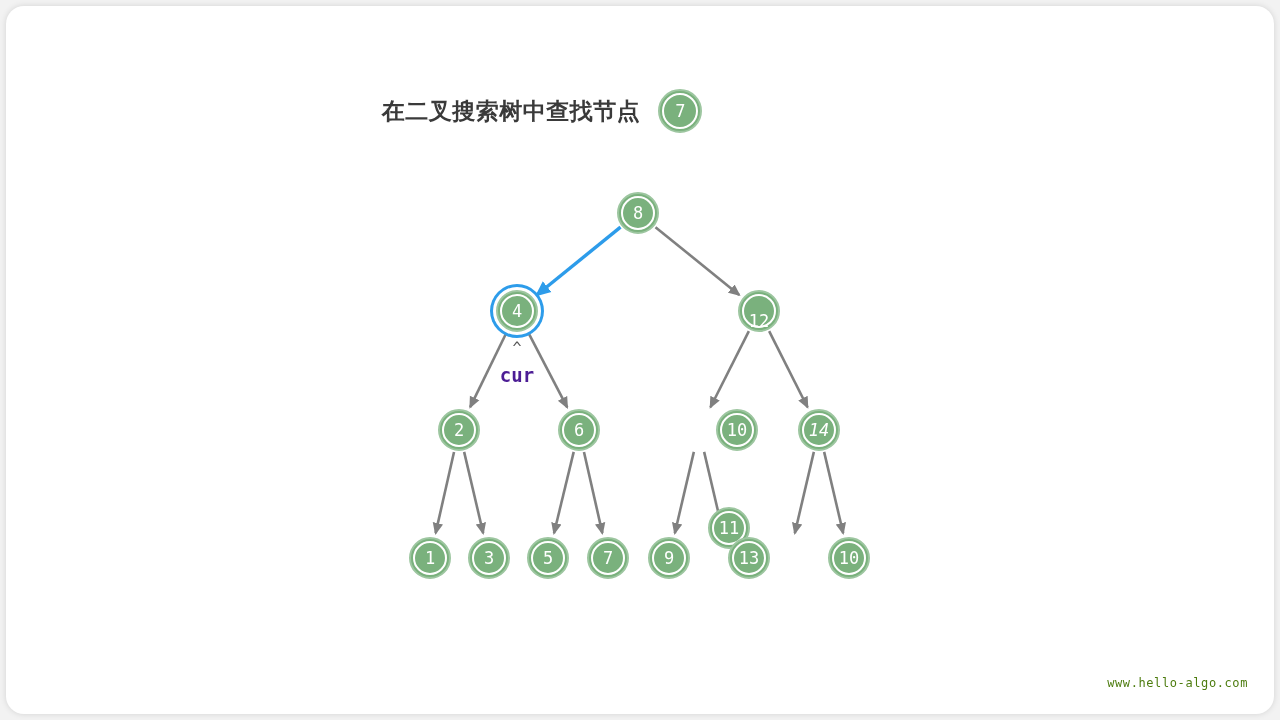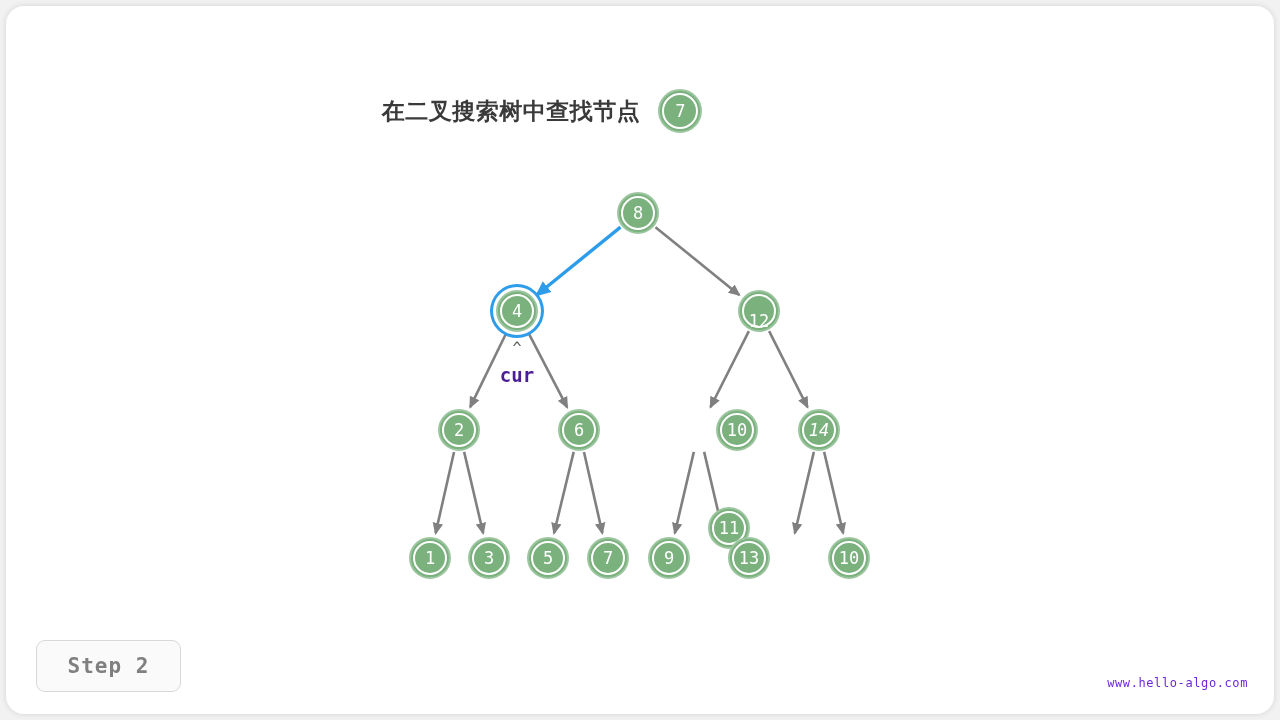--- a/index.html
+++ b/index.html
@@ -161,21 +161,21 @@
     color: #808080;
     letter-spacing: 1px;
     box-sizing: border-box;
   }
   #watermark {
     position: absolute;
     right: 32px;
     top: 676px;
     font-family: "DejaVu Sans Mono", "Liberation Mono", monospace;
     font-size: 12px;
-    color: #6d28d9;
+    color: #4d7c0f;
     letter-spacing: 0.6px;
   }
 </style>
 </head>
 <body>
 
 <div id="stage">
   <div id="card"></div>
 
   <div id="title-row">
@@ -258,16 +258,15 @@
       <div class="tree-node" style="left: 849px; top: 558px;">
         <span>10</span>
       </div>
     </div>
 
   <div id="cur-marker">
     <span id="cur-caret">^</span>
     <span id="cur-label">cur</span>
   </div>
 
-  <div id="step-badge">Step 2</div>
 
   <div id="watermark">www.hello-algo.com</div>
 </div>
 
 </body></html>

